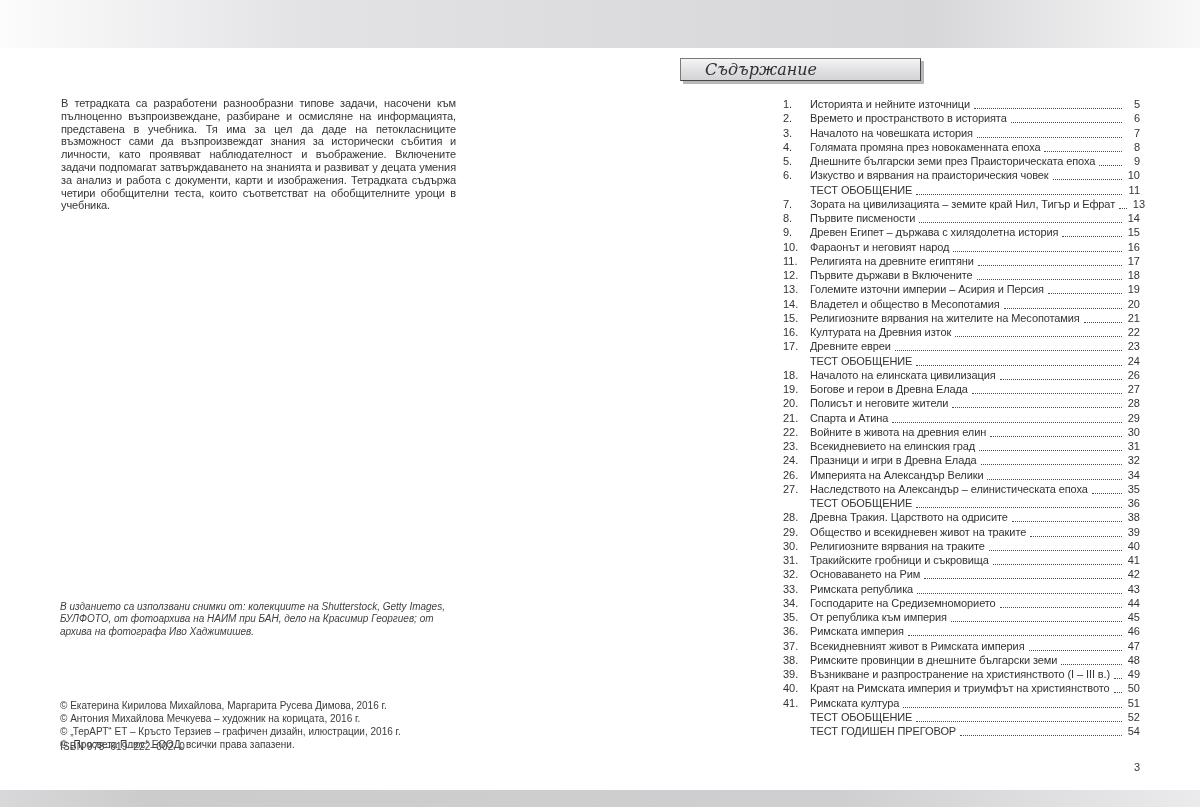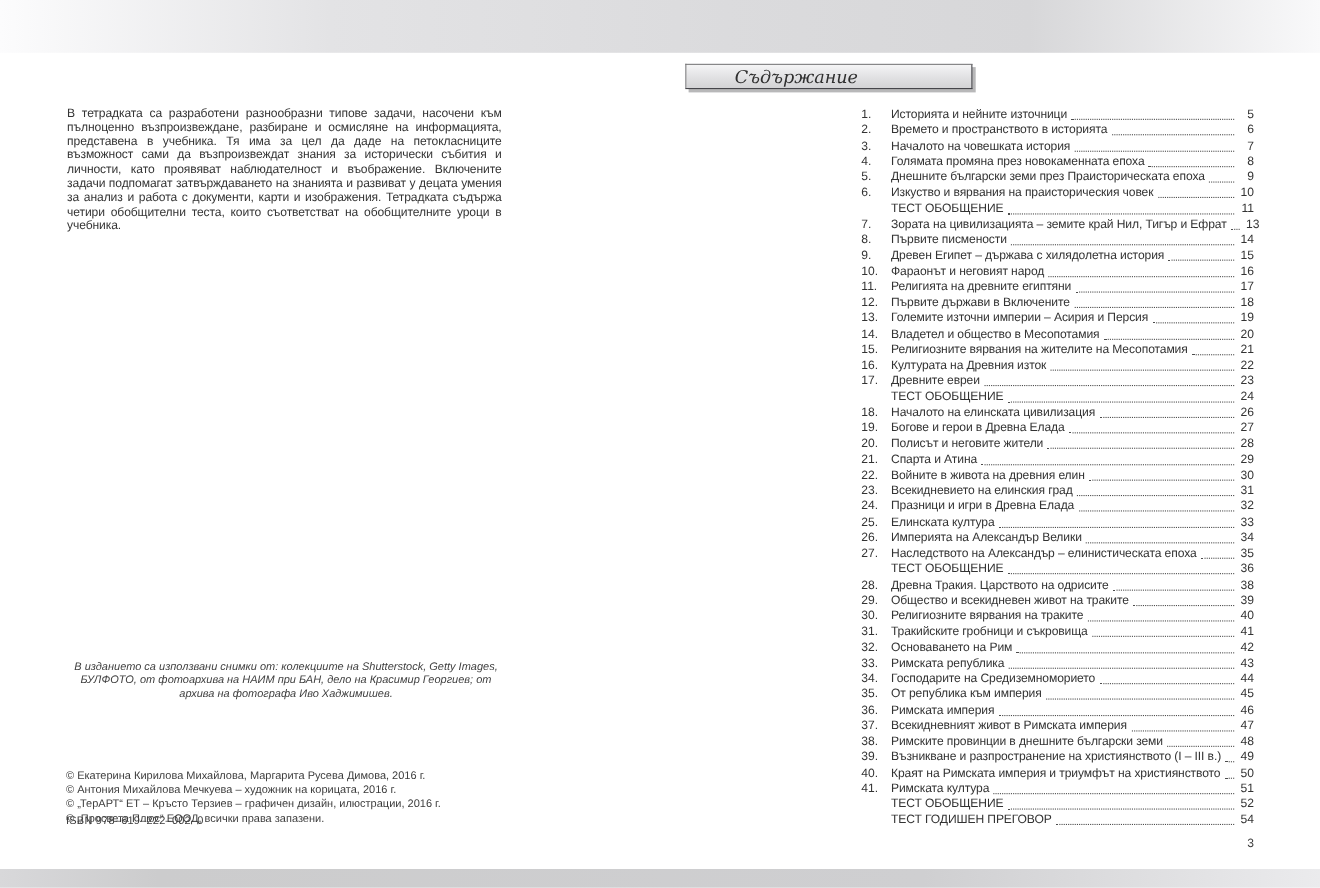--- a/index.html
+++ b/index.html
@@ -19,34 +19,34 @@
   }
   
   .intro{
     position:absolute;left:60px;top:96px;width:395px;
     font-size:11px;line-height:12.8px;text-align:justify;
     color:#353535;letter-spacing:-0.1px;margin:1px;
   }
   .credits{
     position:absolute;left:60px;top:601px;width:400px;
     font-size:10px;line-height:12.4px;font-style:italic;
-    color:#404040;margin:0;text-align:center;
+    color:#404040;margin:0;
   }
   .copyright{
     position:absolute;left:60px;top:683px;width:420px;
     font-size:10px;line-height:13px;color:#3c3c3c;margin-top:16px;
   }
   .isbn{
     position:absolute;left:60px;top:741px;
     font-size:10px;color:#3c3c3c;letter-spacing:0.2px;
   }
   
   .toc-header{
-    position:absolute;left:623px;top:58px;width:215px;height:21px;
-    padding-left:44px;line-height:21px;
+    position:absolute;left:680px;top:58px;width:215px;height:21px;
+    padding-left:24px;line-height:21px;
     background:linear-gradient(180deg,#f5f5f6 0%,#e4e4e6 45%,#d3d3d5 100%);
     border:1px solid #7a7a7c;border-right-color:#45454a;border-bottom-color:#45454a;
     box-shadow:3px 3px 0 0 rgba(125,125,128,0.55);
     font-family:"DejaVu Serif", serif;font-style:italic;
     font-size:16px;color:#2f2f2f;
   }
   .toc{
     position:absolute;left:783px;top:97px;width:357px;
     font-size:11px;color:#333333;
   }
@@ -234,26 +234,20 @@
         <span class="toc-leader"></span>
         <span class="toc-page">31</span>
       </div>
       <div class="toc-row">
         <span class="toc-num">24.</span>
         <span class="toc-title">Празници и игри в Древна Елада</span>
         <span class="toc-leader"></span>
         <span class="toc-page">32</span>
       </div>
       <div class="toc-row">
-        <span class="toc-num">25.</span>
-        <span class="toc-title">Елинската култура</span>
-        <span class="toc-leader"></span>
-        <span class="toc-page">33</span>
-      </div>
-      <div class="toc-row">
         <span class="toc-num">26.</span>
         <span class="toc-title">Империята на Александър Велики</span>
         <span class="toc-leader"></span>
         <span class="toc-page">34</span>
       </div>
       <div class="toc-row">
         <span class="toc-num">27.</span>
         <span class="toc-title">Наследството на Александър – елинистическата епоха</span>
         <span class="toc-leader"></span>
         <span class="toc-page">35</span>

